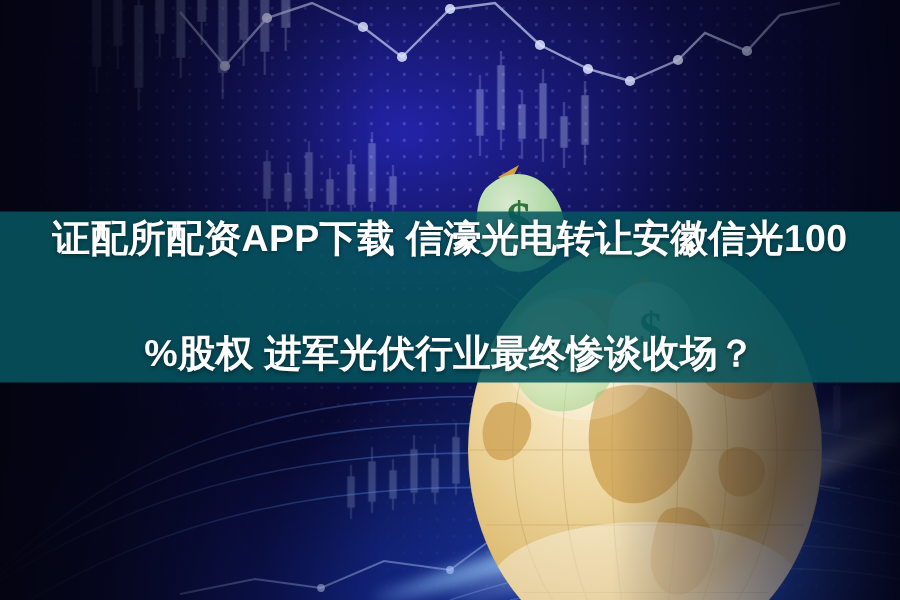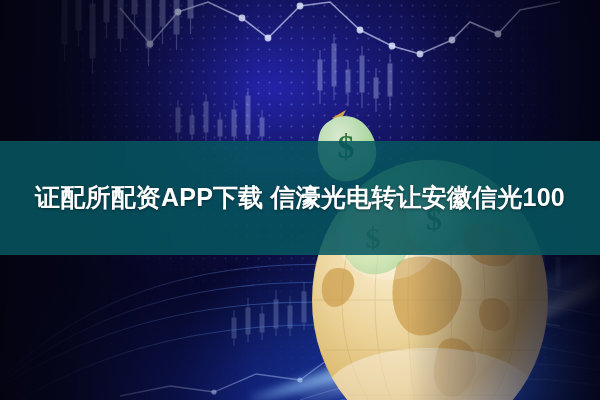--- a/index.html
+++ b/index.html
@@ -349,15 +349,16 @@
       <path d="M 352 206 C 364 196 382 196 394 206 C 408 218 414 240 406 256 C 398 272 376 278 362 272 C 346 266 338 244 341 226 C 343 216 346 210 352 206 Z" fill="url(#bagGrad)"></path>
       <text x="373" y="248" font-family="'Liberation Serif', serif" font-size="30" font-weight="bold" fill="#2f7a3a" text-anchor="middle">$</text>
     </g>
   </svg>
 
   <div class="layer" id="bg-left-dark"></div>
   <div class="layer" id="bg-right-dark"></div>
 
   <div id="headline-band">
     <div class="headline-line" id="headline-line-1">证配所配资APP下载 信濠光电转让安徽信光100</div>
+    <div class="headline-line" id="headline-line-2">%股权 进军光伏行业最终惨谈收场？</div>
   </div>
 
 </div>
 
 </body></html>

